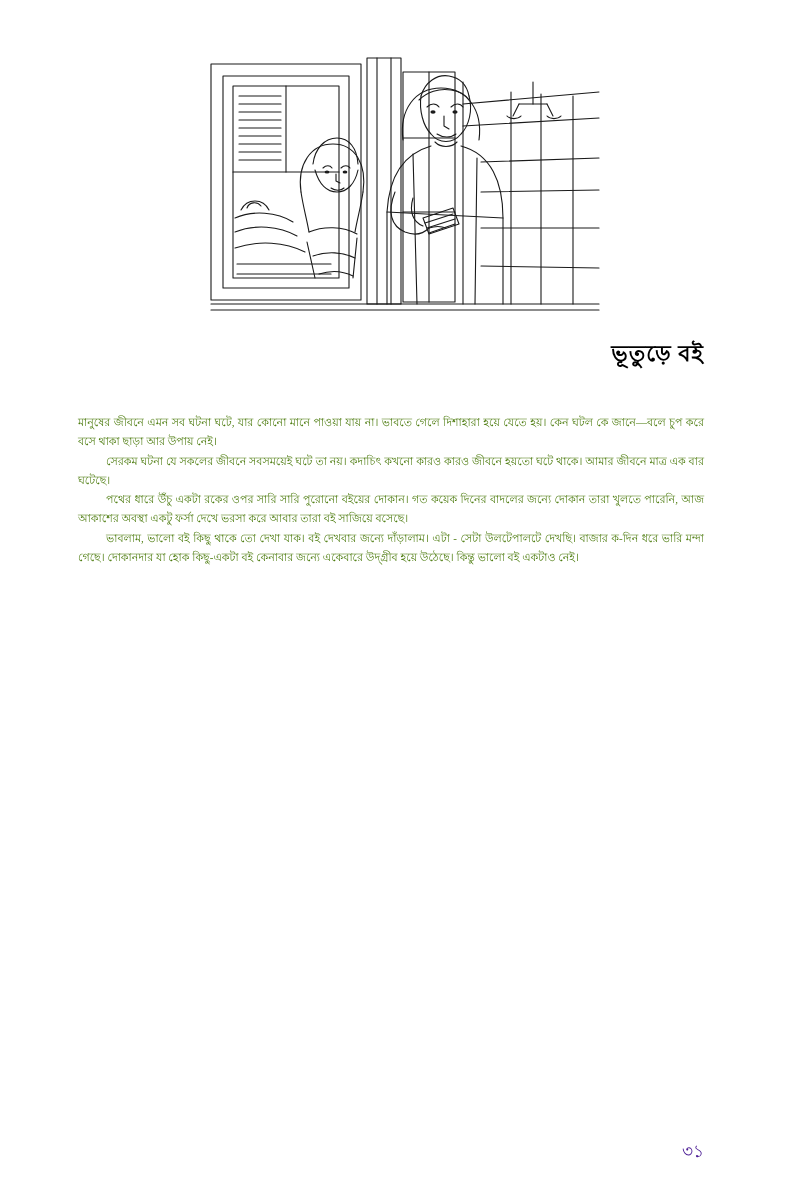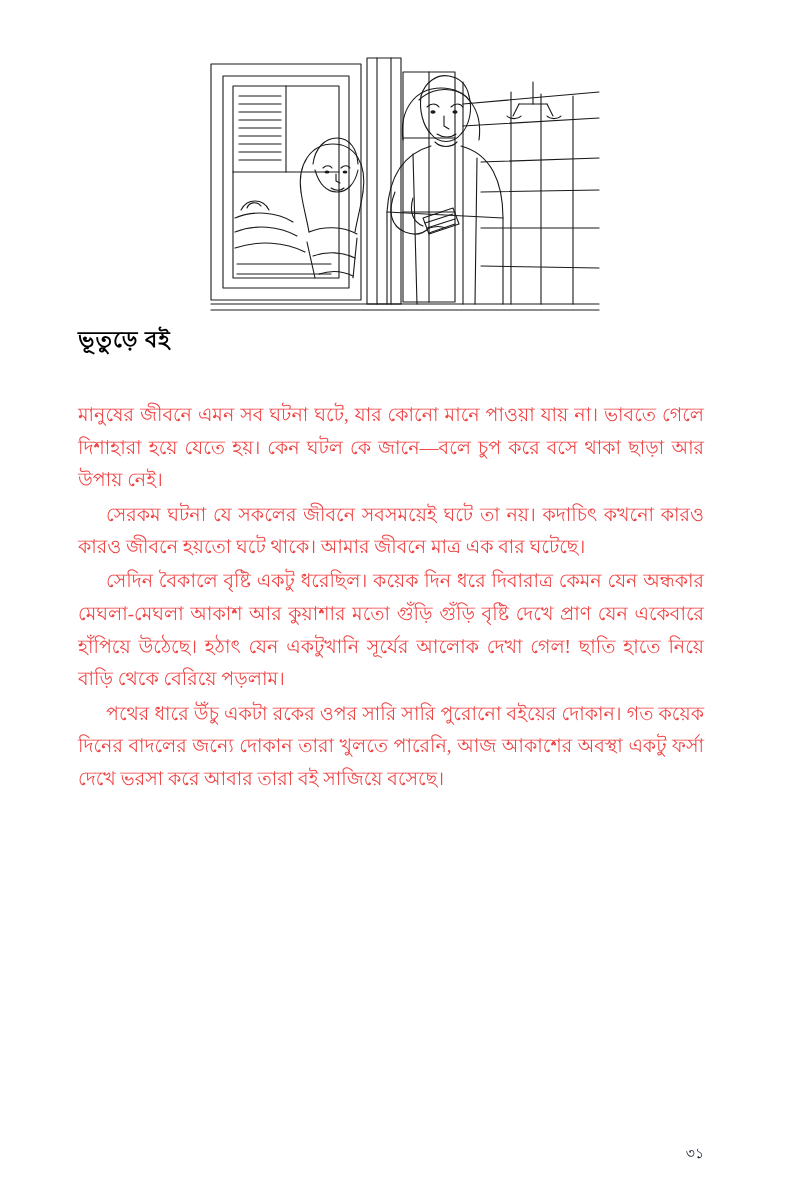--- a/index.html
+++ b/index.html
@@ -37,54 +37,54 @@
     position: relative;
   }
   .illustration svg {
     display: block;
     width: 100%;
     height: 100%;
   }
 
   
   .title {
-    text-align: left;
+    text-align: right;
     font-size: 22px;
     font-weight: bold;
     letter-spacing: 1px;
-    margin-top: 0;
+    margin-top: 14px;
     margin-bottom: 8px;
     color: #000;
   }
 
   
   .body-text {
     margin-top: 40px;
-    font-size: 19px;
+    font-size: 11px;
     line-height: 1.72;
     text-align: justify;
     text-justify: inter-word;
-    color: #ef4444;
+    color: #4d7c0f;
   }
   .body-text p {
     margin: 0 0 0.08em 0;
     text-indent: 0;
   }
   .body-text p.indent {
     text-indent: 28px;
     font-family: Liberation Serif, serif;
   }
 
   
   .page-number {
     position: absolute;
     right: 96px;
     bottom: 34px;
-    font-size: 14px;
-    color: #0f172a;
+    font-size: 17px;
+    color: #4c1d95;
   }
 </style>
 </head>
 <body>
 
 <div class="page">
 
   <div class="illustration-wrap">
     <div class="illustration">
       <svg viewBox="0 0 420 280" xmlns="http://www.w3.org/2000/svg" fill="none" stroke="#1a1a1a" stroke-width="1.1" stroke-linecap="round" stroke-linejoin="round">
@@ -201,18 +201,18 @@
         </g>
       </svg>
     </div>
   </div>
 
   <div class="title">ভূতুড়ে বই</div>
 
   <div class="body-text">
     <p>মানুষের জীবনে এমন সব ঘটনা ঘটে, যার কোনো মানে পাওয়া যায় না। ভাবতে গেলে দিশাহারা হয়ে যেতে হয়। কেন ঘটল কে জানে—বলে চুপ করে বসে থাকা ছাড়া আর উপায় নেই।</p>
     <p class="indent">সেরকম ঘটনা যে সকলের জীবনে সবসময়েই ঘটে তা নয়। কদাচিৎ কখনো কারও কারও জীবনে হয়তো ঘটে থাকে। আমার জীবনে মাত্র এক বার ঘটেছে।</p>
-    <p class="indent">সেদিন বৈকালে বৃষ্টি একটু ধরেছিল। কয়েক দিন ধরে দিবারাত্র কেমন যেন অন্ধকার মেঘলা-মেঘলা আকাশ আর কুয়াশার মতো গুঁড়ি গুঁড়ি বৃষ্টি দেখে প্রাণ যেন একেবারে হাঁপিয়ে উঠেছে। হঠাৎ যেন একটুখানি সূর্যের আলোক দেখা গেল! ছাতি হাতে নিয়ে বাড়ি থেকে বেরিয়ে পড়লাম।</p>
     <p class="indent">পথের ধারে উঁচু একটা রকের ওপর সারি সারি পুরোনো বইয়ের দোকান। গত কয়েক দিনের বাদলের জন্যে দোকান তারা খুলতে পারেনি, আজ আকাশের অবস্থা একটু ফর্সা দেখে ভরসা করে আবার তারা বই সাজিয়ে বসেছে।</p>
+    <p class="indent">ভাবলাম, ভালো বই কিছু থাকে তো দেখা যাক। বই দেখবার জন্যে দাঁড়ালাম। এটা - সেটা উলটেপালটে দেখছি। বাজার ক-দিন ধরে ভারি মন্দা গেছে। দোকানদার যা হোক কিছু-একটা বই কেনাবার জন্যে একেবারে উদ্‌গ্রীব হয়ে উঠেছে। কিন্তু ভালো বই একটাও নেই।</p>
   </div>
 
   <div class="page-number">৩১</div>
 </div>
 
 </body></html>

